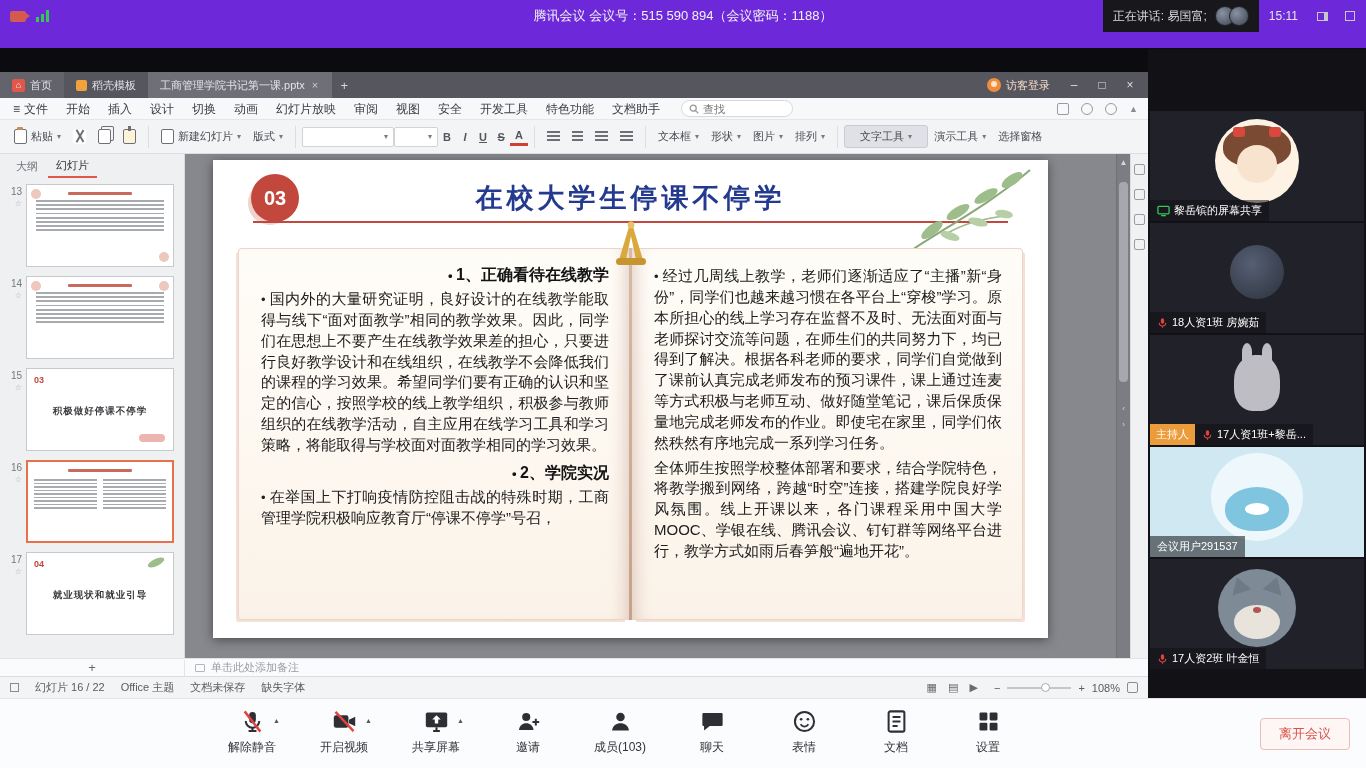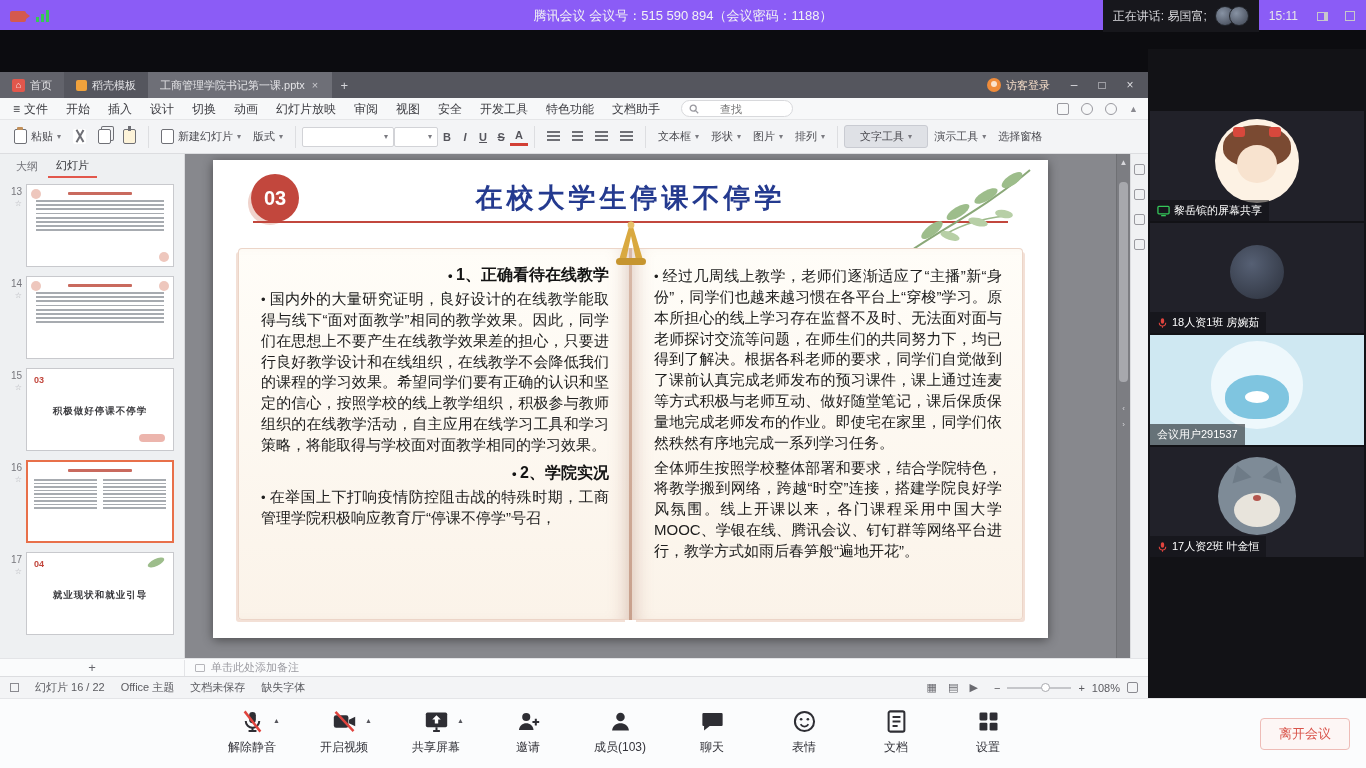--- a/index.html
+++ b/index.html
@@ -1,20 +1,20 @@
 <!DOCTYPE html>
 <html><head>
 <meta charset="utf-8">
 <style>
   * { margin:0; padding:0; box-sizing:border-box; }
   body { font-family:"Liberation Sans","DejaVu Sans",sans-serif; background:#000; }
   .screen { position:relative; width:1366px; height:768px; background:#0c0c10; overflow:hidden; }
 
   
-  .topbar { position:absolute; top:0; left:0; width:1366px; height:30px; background:#8b5cf6; color:#e9e9ec; z-index:30; }
+  .topbar { position:absolute; top:0; left:0; width:1366px; height:48px; background:#6d28d9; color:#e9e9ec; z-index:30; }
   .topbar-left { position:absolute; left:10px; top:0; height:32px; display:flex; align-items:center; gap:10px; }
   .cam-ind { width:16px; height:11px; background:#d4594e; border-radius:2px; position:relative; }
   .cam-ind::after { content:""; position:absolute; right:-4px; top:2px; border-left:4px solid #d4594e; border-top:3px solid transparent; border-bottom:3px solid transparent; }
   .sig { display:flex; align-items:flex-end; gap:2px; height:12px; }
   .sig i { display:block; width:3px; background:#35c759; }
   .sig i:nth-child(1){height:5px} .sig i:nth-child(2){height:8px} .sig i:nth-child(3){height:12px}
   .topbar-title { position:absolute; left:50%; transform:translateX(-50%); line-height:32px; font-size:13px; color:#f2f2f4; white-space:nowrap; }
   .topbar-right { position:absolute; right:0; top:0; height:32px; display:flex; align-items:center; }
   .speaking-box { height:32px; background:#17171c; display:flex; align-items:center; padding:0 10px; gap:8px; font-size:12px; color:#dcdce0; }
   .spk-avs { display:flex; }
@@ -40,21 +40,21 @@
   .tabbar-right { margin-left:auto; display:flex; align-items:center; gap:10px; padding-right:4px; }
   .guest { display:flex; align-items:center; gap:5px; color:#f5ddc8; }
   .guest-ic { width:14px; height:14px; border-radius:50%; background:#f08c3a; position:relative; }
   .guest-ic::after { content:""; position:absolute; left:4px; top:3px; width:6px; height:6px; border-radius:50%; background:#fbe3cd; }
   .winbtns { display:flex; }
   .winbtns span { width:28px; height:26px; line-height:26px; text-align:center; font-size:12px; color:#dcdce0; }
 
   .menubar { position:absolute; top:26px; left:0; right:0; height:22px; background:#f7f8f9; border-bottom:1px solid #e5e6e8; display:flex; align-items:center; font-size:12px; color:#3b3b40; padding-left:4px; }
   .menu-item { padding:0 9px; line-height:22px; white-space:nowrap; }
   .menu-file { display:flex; align-items:center; gap:4px; }
-  .searchbox { margin-left:12px; width:112px; height:17px; border:1px solid #d8d9dc; border-radius:9px; background:#fff; display:flex; align-items:center; gap:21px; padding:0 7px; }
+  .searchbox { margin-left:12px; width:112px; height:17px; border:1px solid #d8d9dc; border-radius:9px; background:#fff; display:flex; align-items:center; gap:4px; padding:0 7px; }
   .searchbox svg { flex:none; }
   .searchbox input { border:0; outline:0; width:72px; font-size:11px; color:#555; background:transparent; font-family:inherit; }
   .menubar-right { margin-left:auto; display:flex; align-items:center; gap:12px; padding-right:10px; color:#8a8a90; }
   .mb-ic { width:12px; height:12px; border:1.3px solid #9a9aa0; border-radius:2px; }
   .mb-ic.round { border-radius:50%; }
   .mb-collapse { font-size:9px; color:#8a8a90; }
 
   .ribbon { position:absolute; top:48px; left:0; right:0; height:34px; background:#f3f4f6; border-bottom:1px solid #dcdde0; display:flex; align-items:center; padding:0 8px; font-size:11px; color:#4a4a50; }
   .rb-sep { width:1px; height:22px; background:#dddee1; margin:0 6px; flex:none; }
   .rb-btn { display:flex; align-items:center; gap:4px; padding:4px 6px; border-radius:3px; white-space:nowrap; flex:none; }
@@ -560,20 +560,33 @@
           <span class="name-chip">
             <svg width="11" height="12" viewBox="0 0 12 12">
                 <rect x="4.2" y="0.8" width="3.6" height="6" rx="1.8" fill="#e0443e"></rect>
                 <path d="M2.5 5.8a3.5 3.5 0 0 0 7 0 M6 9.3v1.9" stroke="#e0443e" stroke-width="1.2" fill="none"></path>
               </svg>
             <span>18人资1班 房婉茹</span>
           </span>
         </div>
       </div>
 
+      <div class="tile">
+        <div class="av3"></div>
+        <div class="tile-label">
+          <span class="host-chip">主持人</span>
+          <span class="name-chip">
+            <svg width="11" height="12" viewBox="0 0 12 12">
+                <rect x="4.2" y="0.8" width="3.6" height="6" rx="1.8" fill="#e0443e"></rect>
+                <path d="M2.5 5.8a3.5 3.5 0 0 0 7 0 M6 9.3v1.9" stroke="#e0443e" stroke-width="1.2" fill="none"></path>
+              </svg>
+            <span>17人资1班+黎岳...</span>
+          </span>
+        </div>
+      </div>
 
       <div class="tile light">
         <div class="av4"></div>
         <div class="tile-label">
           <span class="name-chip">
             <span>会议用户291537</span>
           </span>
         </div>
       </div>
 

